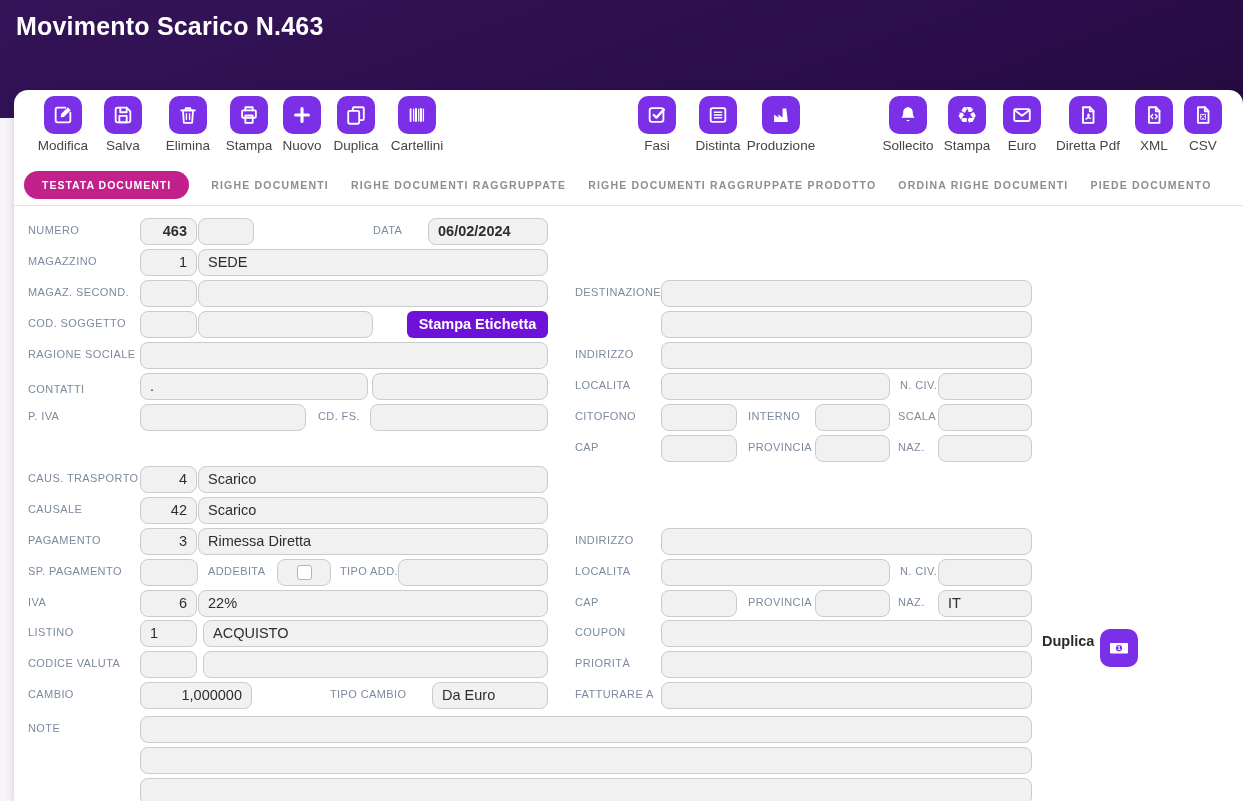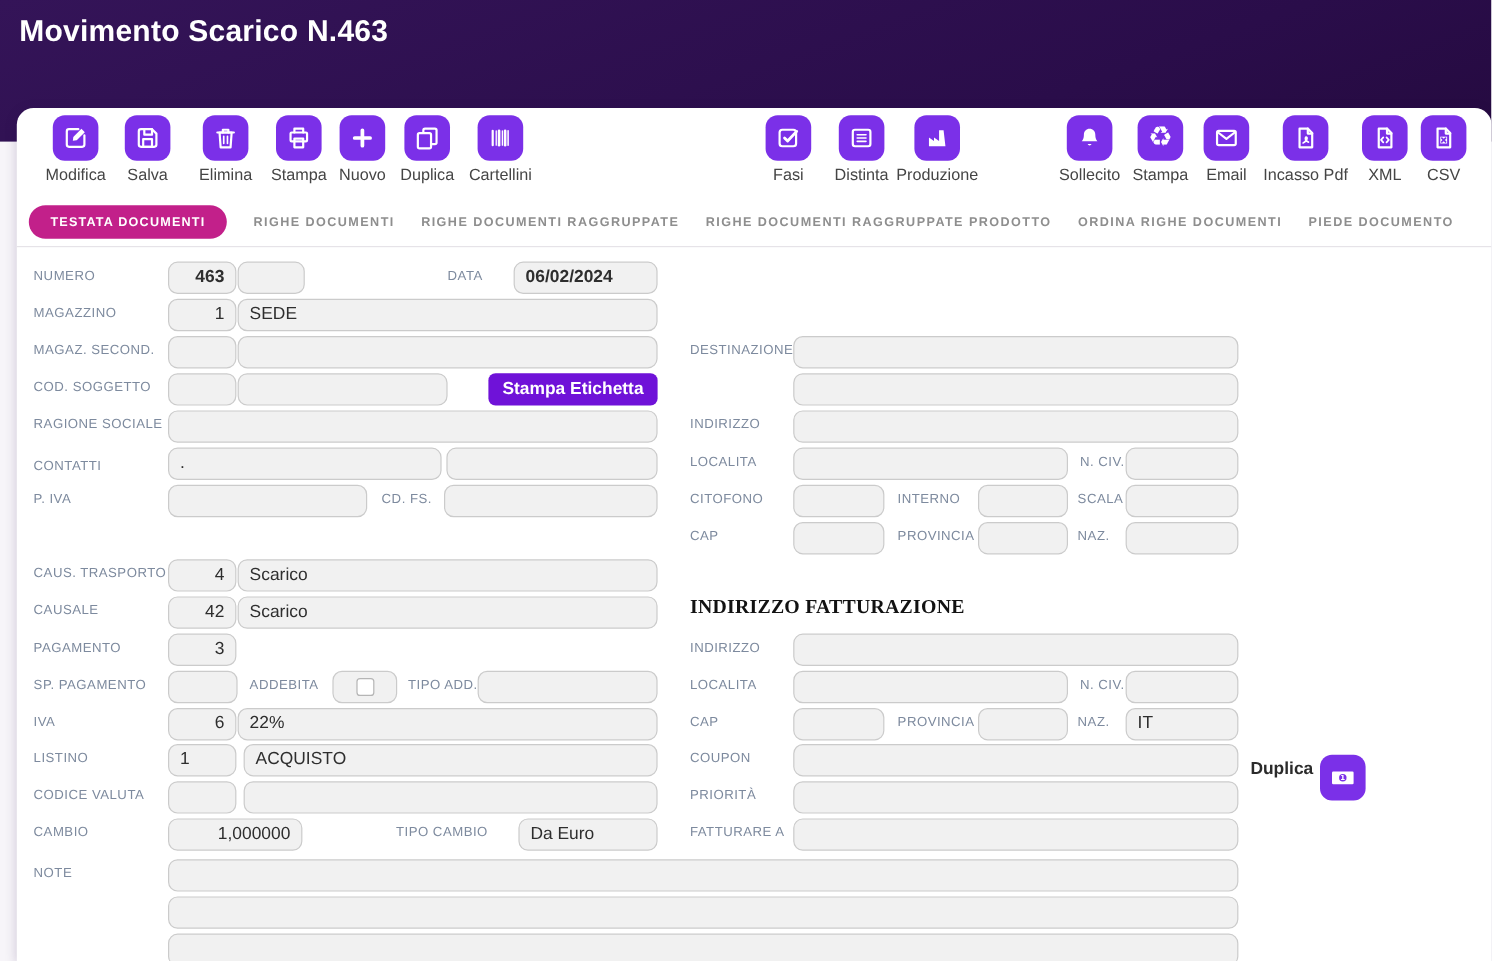--- a/index.html
+++ b/index.html
@@ -162,32 +162,32 @@
     <span class="tlbl">Stampa</span>
   </div>
 
   <div class="tbtn" style="left:977px">
     <span class="isq">
       <svg class="ig" width="22" height="22" viewBox="0 0 24 24" stroke="#fff" stroke-width="2" fill="none" stroke-linecap="round" stroke-linejoin="round">
           <rect x="3.5" y="5.5" width="17" height="13" rx="1.5"></rect>
           <path d="M4.5 7l7.5 5.8L19.5 7"></path>
         </svg>
     </span>
-    <span class="tlbl">Email</span>
+    <span class="tlbl">Euro</span>
   </div>
 
   <div class="tbtn" style="left:1043px">
     <span class="isq">
       <svg class="ig" width="22" height="22" viewBox="0 0 24 24" stroke="#fff" stroke-width="2" fill="none" stroke-linecap="round" stroke-linejoin="round">
           <path d="M6.5 3.5H14l4 4v13H6.5z"></path>
           <path d="M14 3.5V8h4"></path>
           <path d="M9.7 16.5c2.6-1 4.5-4.3 3.2-5.2-1.5-1-1.9 3.7 1.7 4.4" stroke-width="1.5"></path>
         </svg>
     </span>
-    <span class="tlbl">Incasso Pdf</span>
+    <span class="tlbl">Diretta Pdf</span>
   </div>
 
   <div class="tbtn" style="left:1109px">
     <span class="isq">
       <svg class="ig" width="22" height="22" viewBox="0 0 24 24" stroke="#fff" stroke-width="2" fill="none" stroke-linecap="round" stroke-linejoin="round">
           <path d="M6.5 3.5H14l4 4v13H6.5z"></path>
           <path d="M14 3.5V8h4"></path>
           <path d="M10.6 11.5l-2 2.2 2 2.2M13.6 11.5l2 2.2-2 2.2" stroke-width="1.6"></path>
         </svg>
     </span>
@@ -250,20 +250,21 @@
   <span class="lbl" style="left:28px;top:472px">CAUS. TRASPORTO</span>
   <div class="fld ra" style="left:140px;top:466px;width:57px">4</div>
   <div class="fld" style="left:198px;top:466px;width:350px">Scarico</div>
 
   <span class="lbl" style="left:28px;top:503px">CAUSALE</span>
   <div class="fld ra" style="left:140px;top:497px;width:57px">42</div>
   <div class="fld" style="left:198px;top:497px;width:350px">Scarico</div>
 
   <span class="lbl" style="left:28px;top:534px">PAGAMENTO</span>
   <div class="fld ra" style="left:140px;top:528px;width:57px">3</div>
+  <div class="fld" style="left:198px;top:528px;width:350px">Rimessa Diretta</div>
 
   <span class="lbl" style="left:28px;top:565px">SP. PAGAMENTO</span>
   <div class="fld" style="left:140px;top:559px;width:58px"></div>
   <span class="lbl" style="left:208px;top:565px">ADDEBITA</span>
   <div class="fld cb" style="left:277px;top:559px;width:54px">
     <span class="chk"></span>
   </div>
   <span class="lbl" style="left:340px;top:565px">TIPO ADD.</span>
   <div class="fld" style="left:398px;top:559px;width:150px"></div>
 
@@ -308,21 +309,20 @@
   <span class="lbl" style="left:898px;top:410px">SCALA</span>
   <div class="fld" style="left:938px;top:404px;width:94px"></div>
 
   <span class="lbl" style="left:575px;top:441px">CAP</span>
   <div class="fld" style="left:661px;top:435px;width:76px"></div>
   <span class="lbl" style="left:748px;top:441px">PROVINCIA</span>
   <div class="fld" style="left:815px;top:435px;width:75px"></div>
   <span class="lbl" style="left:898px;top:441px">NAZ.</span>
   <div class="fld" style="left:938px;top:435px;width:94px"></div>
 
-  <div class="bill-h" style="left:575px;top:496px">INDIRIZZO FATTURAZIONE</div>
 
   <span class="lbl" style="left:575px;top:534px">INDIRIZZO</span>
   <div class="fld" style="left:661px;top:528px;width:371px"></div>
 
   <span class="lbl" style="left:575px;top:565px">LOCALITA</span>
   <div class="fld" style="left:661px;top:559px;width:229px"></div>
   <span class="lbl" style="left:900px;top:565px">N. CIV.</span>
   <div class="fld" style="left:938px;top:559px;width:94px"></div>
 
   <span class="lbl" style="left:575px;top:596px">CAP</span>

